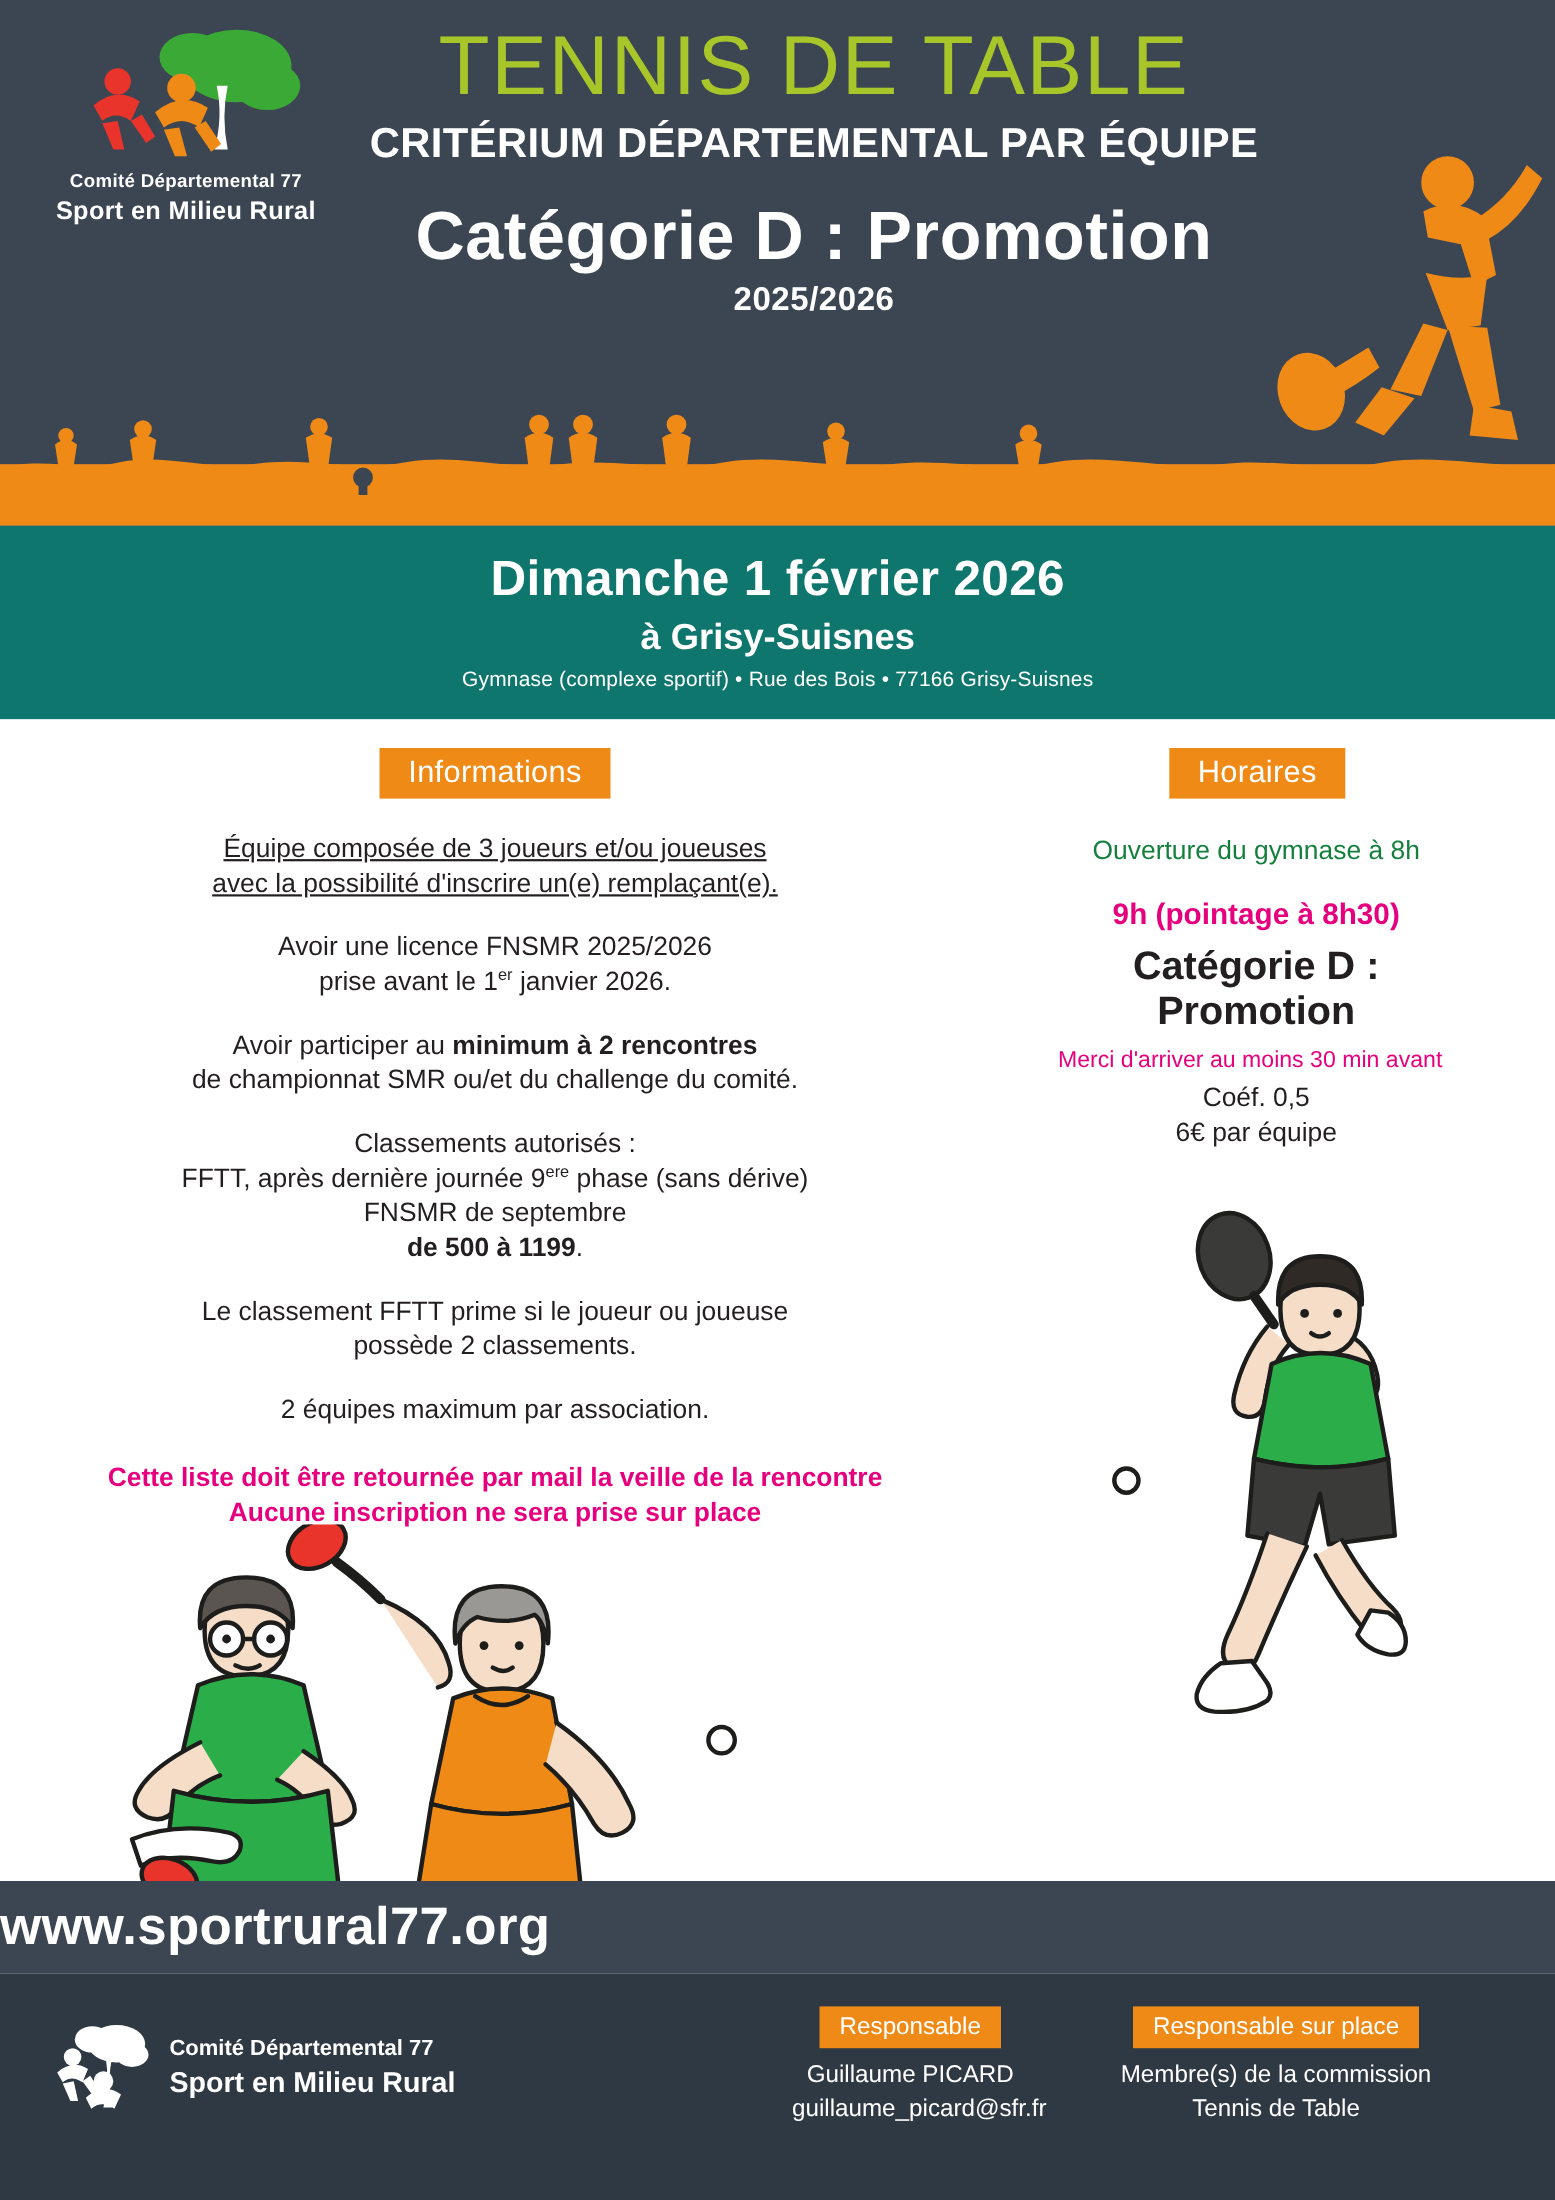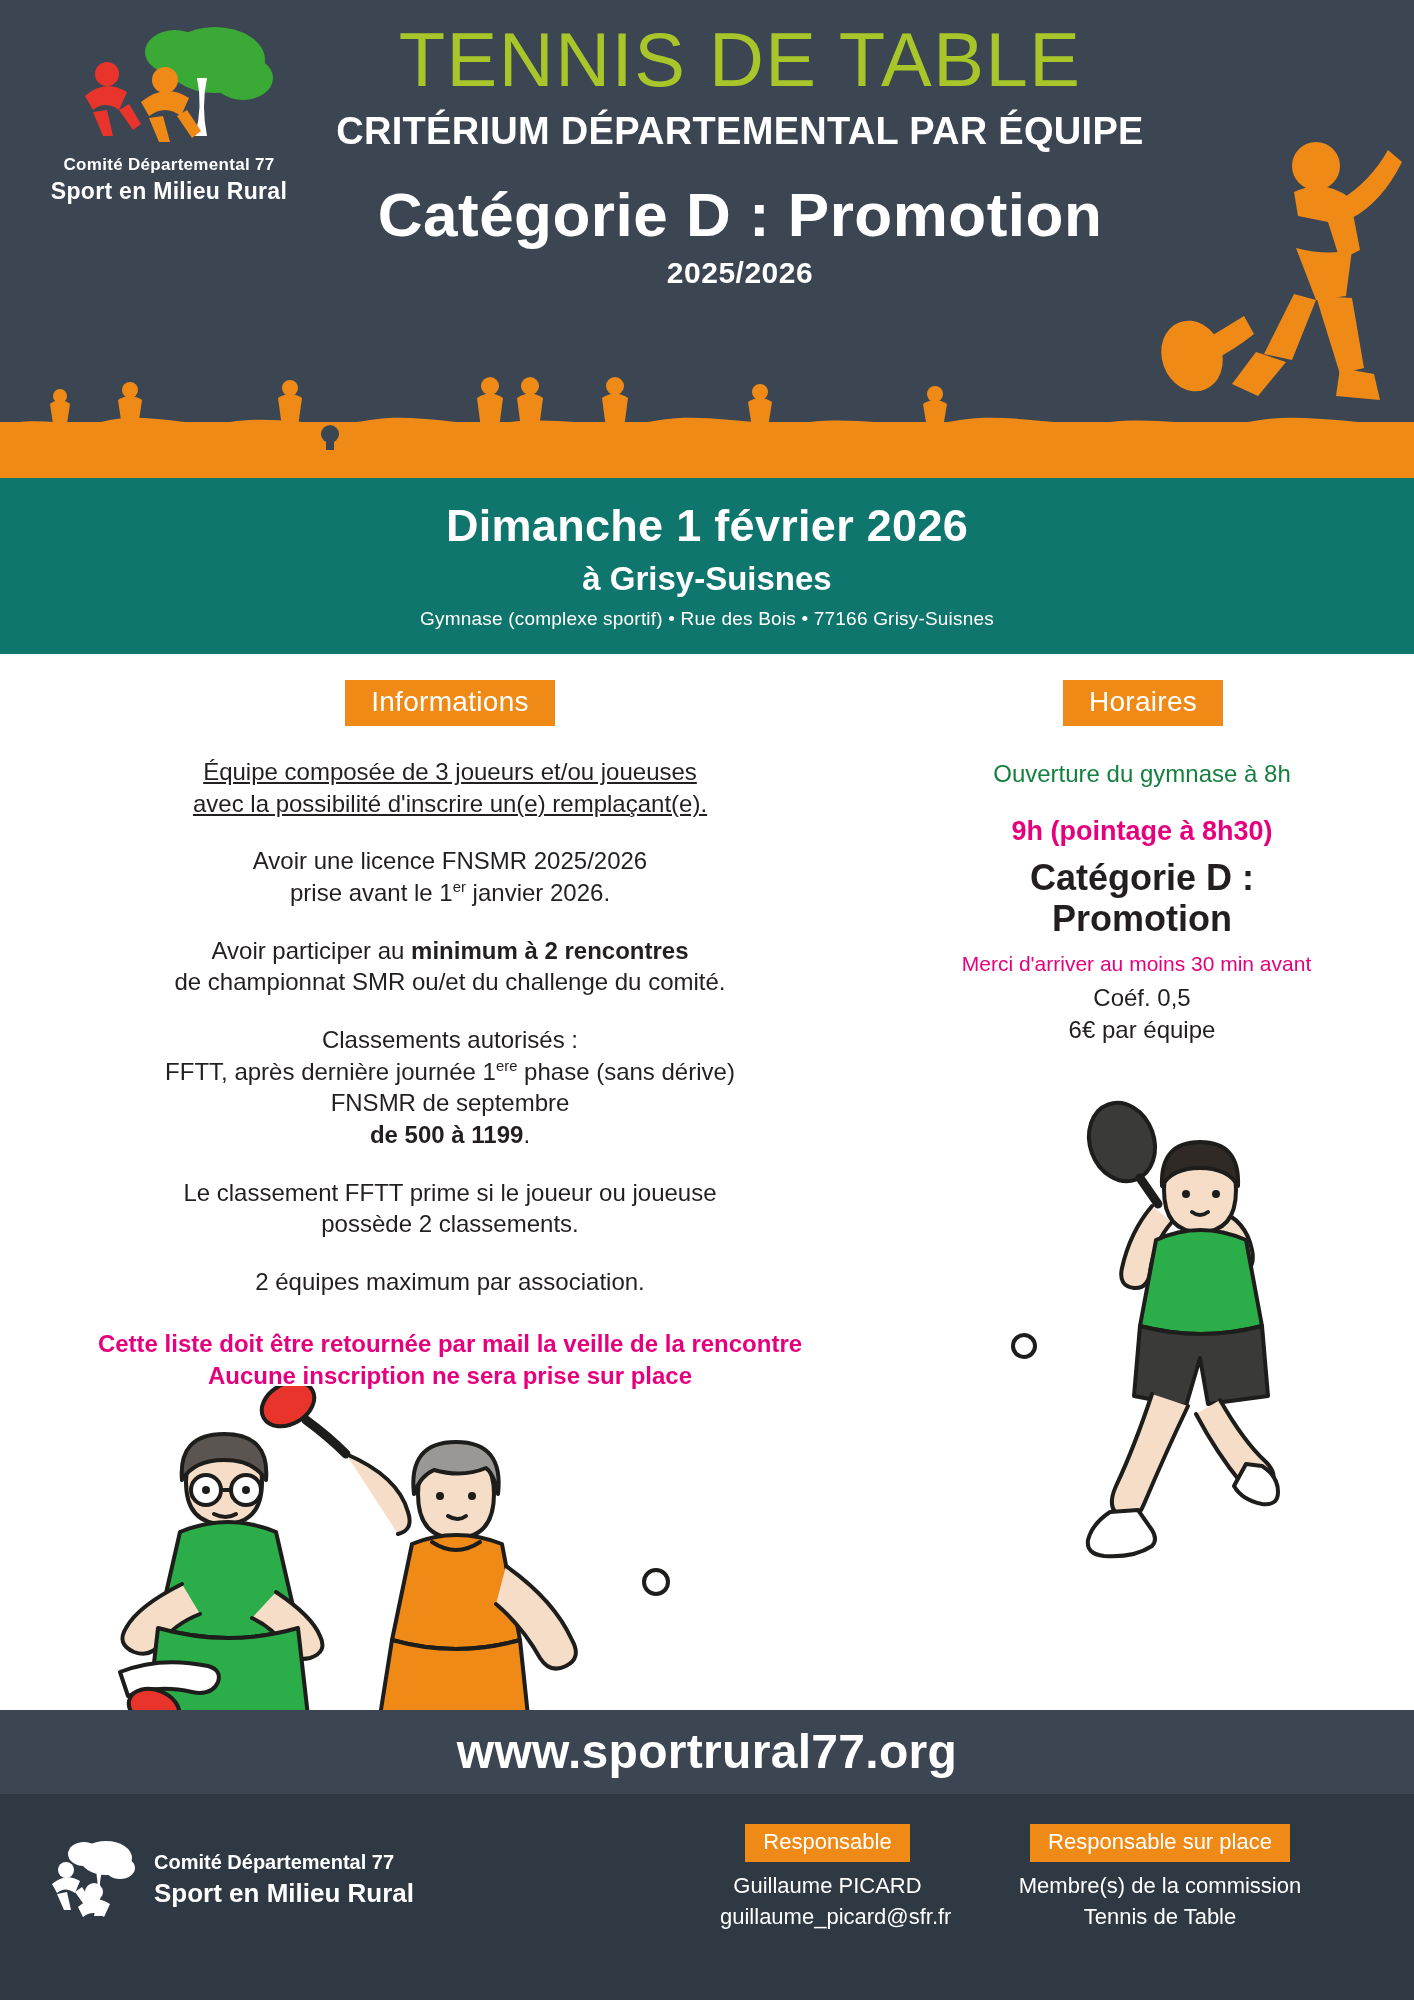--- a/index.html
+++ b/index.html
@@ -234,21 +234,21 @@
     height: 330px;
   }
 
   
   .urlbar {
     position: relative;
     width: 100%;
     height: 84px;
     background: #3b4652;
     color: #ffffff;
-    text-align: center;
+    text-align: left;
     font-size: 48px;
     font-weight: bold;
     line-height: 84px;
     letter-spacing: .3px;
   }
 
   
   .footer {
     position: relative;
     width: 100%;
@@ -401,21 +401,21 @@
         <span>prise avant le 1</span><sup>er</sup><span> janvier 2026.</span>
       </p>
 
       <p class="info-p">
         <span>Avoir participer au </span><b>minimum à 2 rencontres</b><br>
         <span>de championnat SMR ou/et du challenge du comité.</span>
       </p>
 
       <p class="info-p">
         <span>Classements autorisés :</span><br>
-        <span>FFTT, après dernière journée 1</span><sup>ere</sup><span> phase (sans dérive)</span><br>
+        <span>FFTT, après dernière journée 9</span><sup>ere</sup><span> phase (sans dérive)</span><br>
         <span>FNSMR de septembre</span><br>
         <b>de 500 à 1199</b><span>.</span>
       </p>
 
       <p class="info-p">
         <span>Le classement FFTT prime si le joueur ou joueuse</span><br>
         <span>possède 2 classements.</span>
       </p>
 
       <p class="info-p">2 équipes maximum par association.</p>

